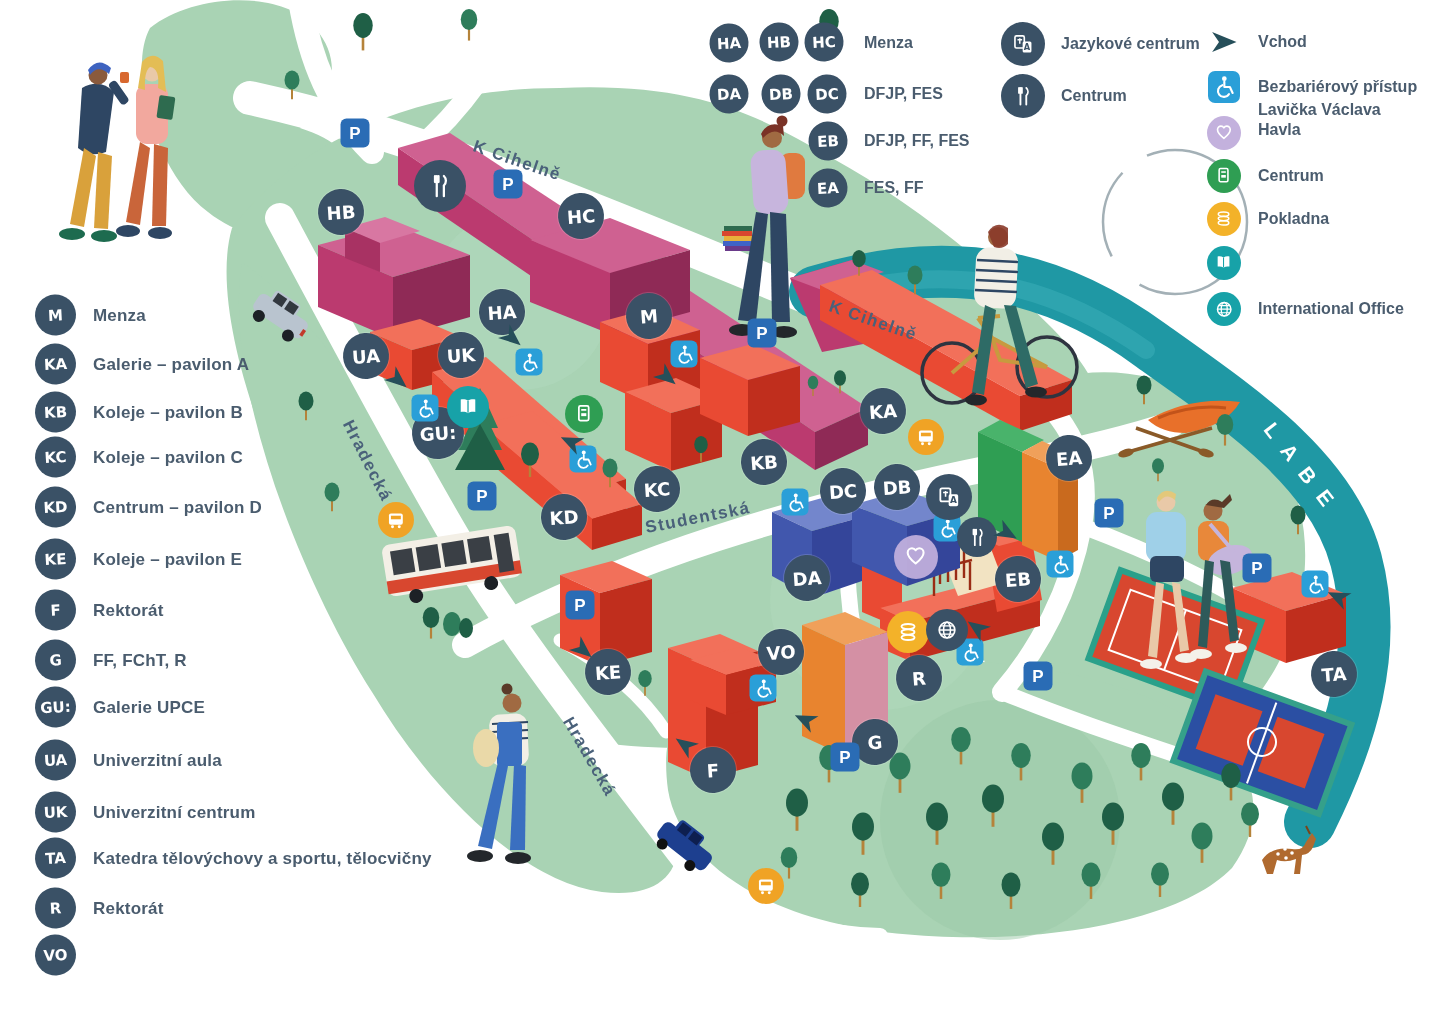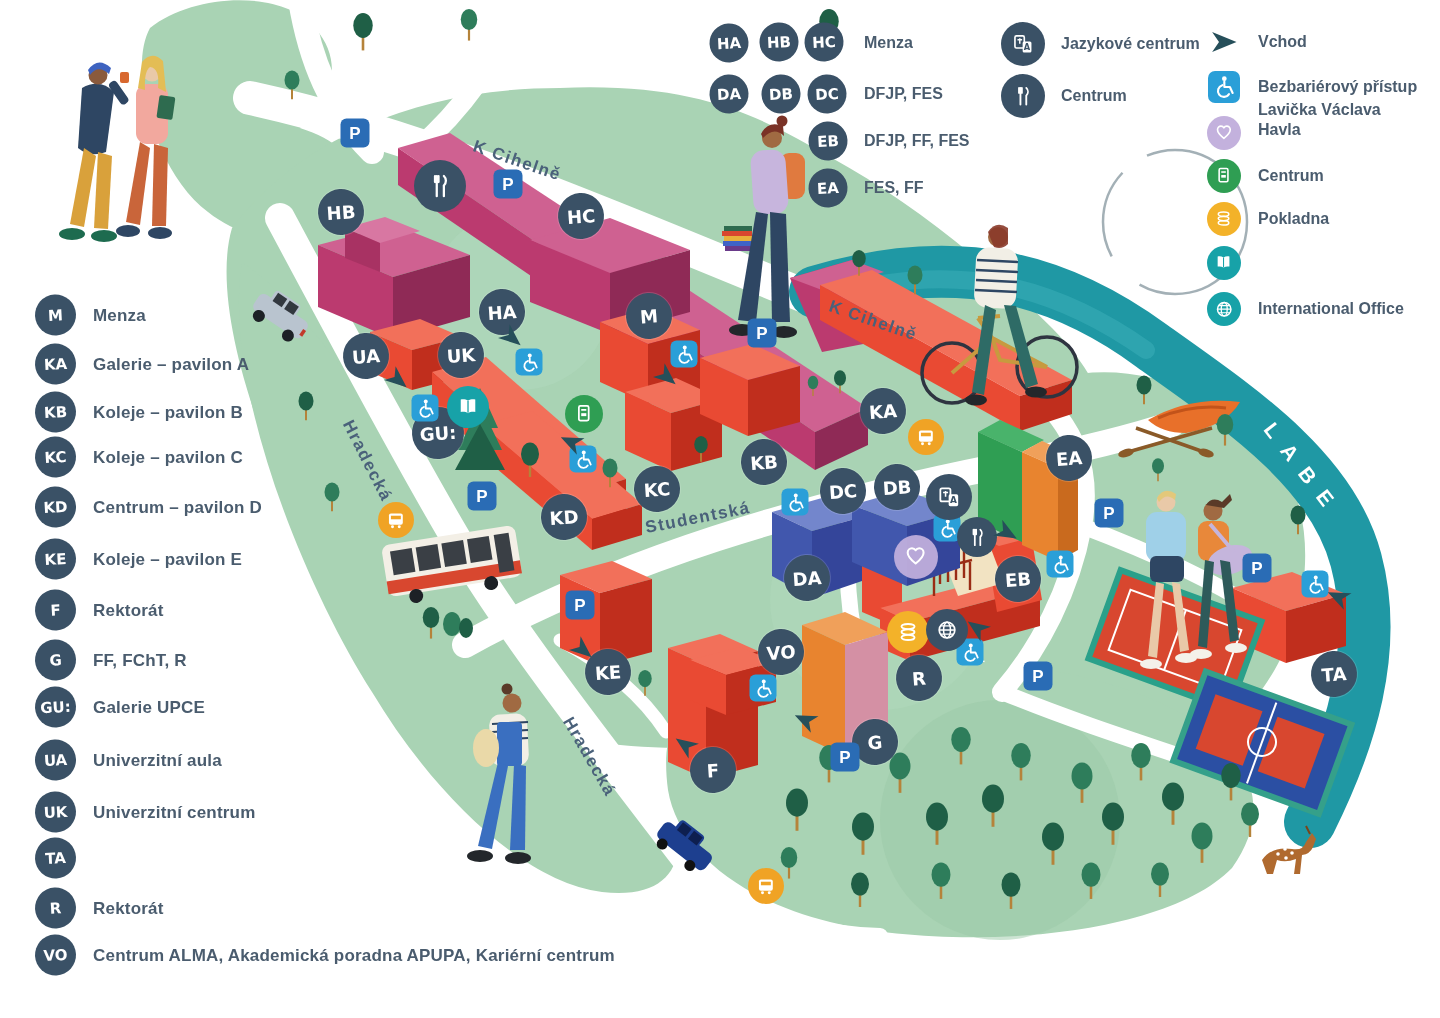--- a/index.html
+++ b/index.html
@@ -652,28 +652,28 @@
 <div class="lgrow" style="left:35px;top:760px">
       <span class="lgbadge">UA</span>
       <span class="lglabel">Univerzitní aula</span>
     </div>
 <div class="lgrow" style="left:35px;top:812px">
       <span class="lgbadge">UK</span>
       <span class="lglabel">Univerzitní centrum</span>
     </div>
 <div class="lgrow" style="left:35px;top:858px">
       <span class="lgbadge">TA</span>
+      <span class="lglabel">Katedra tělovýchovy a sportu, tělocvičny</span>
     </div>
 <div class="lgrow" style="left:35px;top:908px">
       <span class="lgbadge">R</span>
       <span class="lglabel">Rektorát</span>
     </div>
 <div class="lgrow" style="left:35px;top:955px">
       <span class="lgbadge">VO</span>
-      <span class="lglabel">Centrum ALMA, Akademická poradna APUPA, Kariérní centrum</span>
     </div>
 
 <div class="faccircle" style="left:729px;top:43px">HA</div>
 <div class="faccircle" style="left:779px;top:42px">HB</div>
 <div class="faccircle" style="left:824px;top:42px">HC</div>
 <div class="faclabel" style="left:864px;top:43px">Menza</div>
 <div class="faccircle" style="left:729px;top:94px">DA</div>
 <div class="faccircle" style="left:781px;top:94px">DB</div>
 <div class="faccircle" style="left:827px;top:94px">DC</div>
 <div class="faclabel" style="left:864px;top:94px">DFJP, FES</div>

